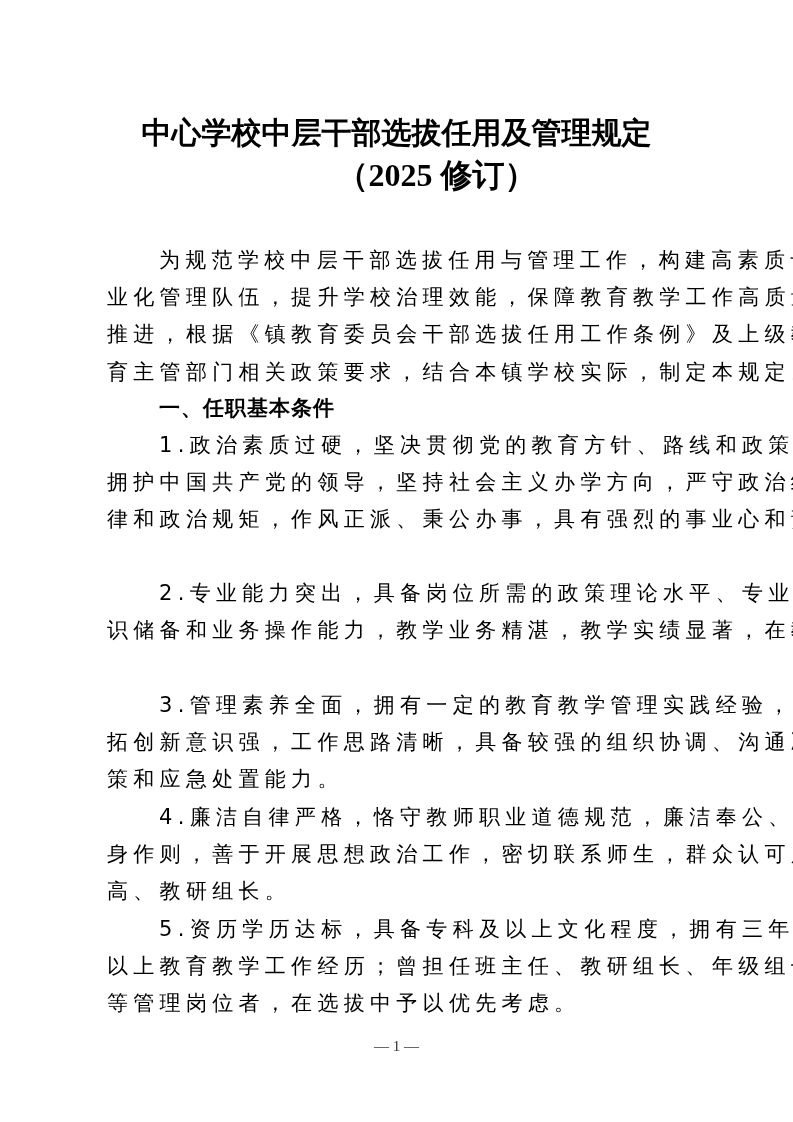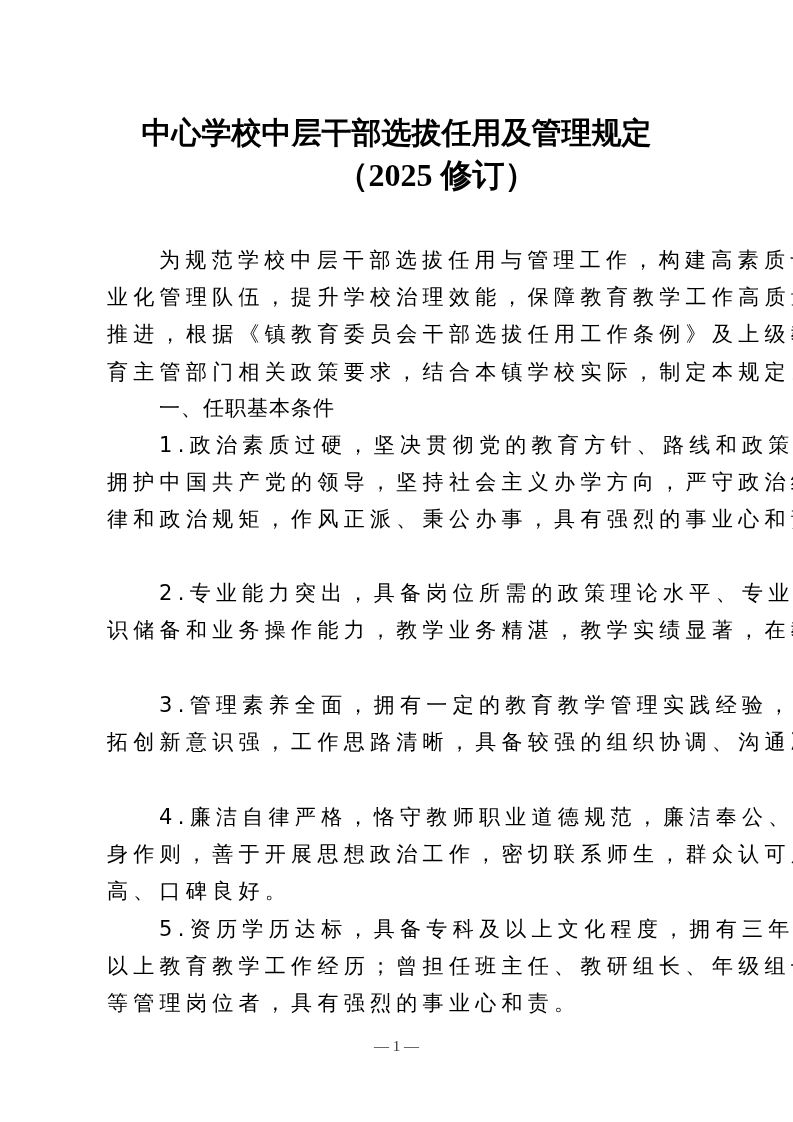--- a/index.html
+++ b/index.html
@@ -53,21 +53,21 @@
       white-space: nowrap;
       height: 37.2px;
       text-align: justify;
       text-align-last: justify;
     }
     .body-text .line.last {
       text-align-last: left;
     }
     .indent { padding-left: 52px; }
     .heading {
-      font-weight: normal;
+      font-weight: bold;
       letter-spacing: 1px;
     }
     .page-number {
       position: absolute;
       top: 1038px;
       left: 0;
       width: 793px;
       text-align: center;
       font-family: "Liberation Serif", "DejaVu Serif", serif;
       font-size: 15px;
@@ -100,29 +100,30 @@
   </div>
 
   <div class="body-text" style="top: 575px;">
     <span class="line indent">2.专业能力突出，具备岗位所需的政策理论水平、专业知</span>
     <span class="line">识储备和业务操作能力，教学业务精湛，教学实绩显著，在教</span>
   </div>
 
   <div class="body-text" style="top: 687px;">
     <span class="line indent">3.管理素养全面，拥有一定的教育教学管理实践经验，开</span>
     <span class="line">拓创新意识强，工作思路清晰，具备较强的组织协调、沟通决</span>
+    <span class="line last">策和应急处置能力。</span>
   </div>
 
   <div class="body-text" style="top: 799px;">
     <span class="line indent">4.廉洁自律严格，恪守教师职业道德规范，廉洁奉公、以</span>
     <span class="line">身作则，善于开展思想政治工作，密切联系师生，群众认可度</span>
-    <span class="line last">高、口碑良好。</span>
+    <span class="line last">高、教研组长。</span>
   </div>
 
   <div class="body-text" style="top: 911px;">
     <span class="line indent">5.资历学历达标，具备专科及以上文化程度，拥有三年及</span>
     <span class="line">以上教育教学工作经历；曾担任班主任、教研组长、年级组长</span>
-    <span class="line last">等管理岗位者，具有强烈的事业心和责。</span>
+    <span class="line last">等管理岗位者，在选拔中予以优先考虑。</span>
   </div>
 
   <div class="page-number">— 1 —</div>
 
 </div>
 
 </body></html>

